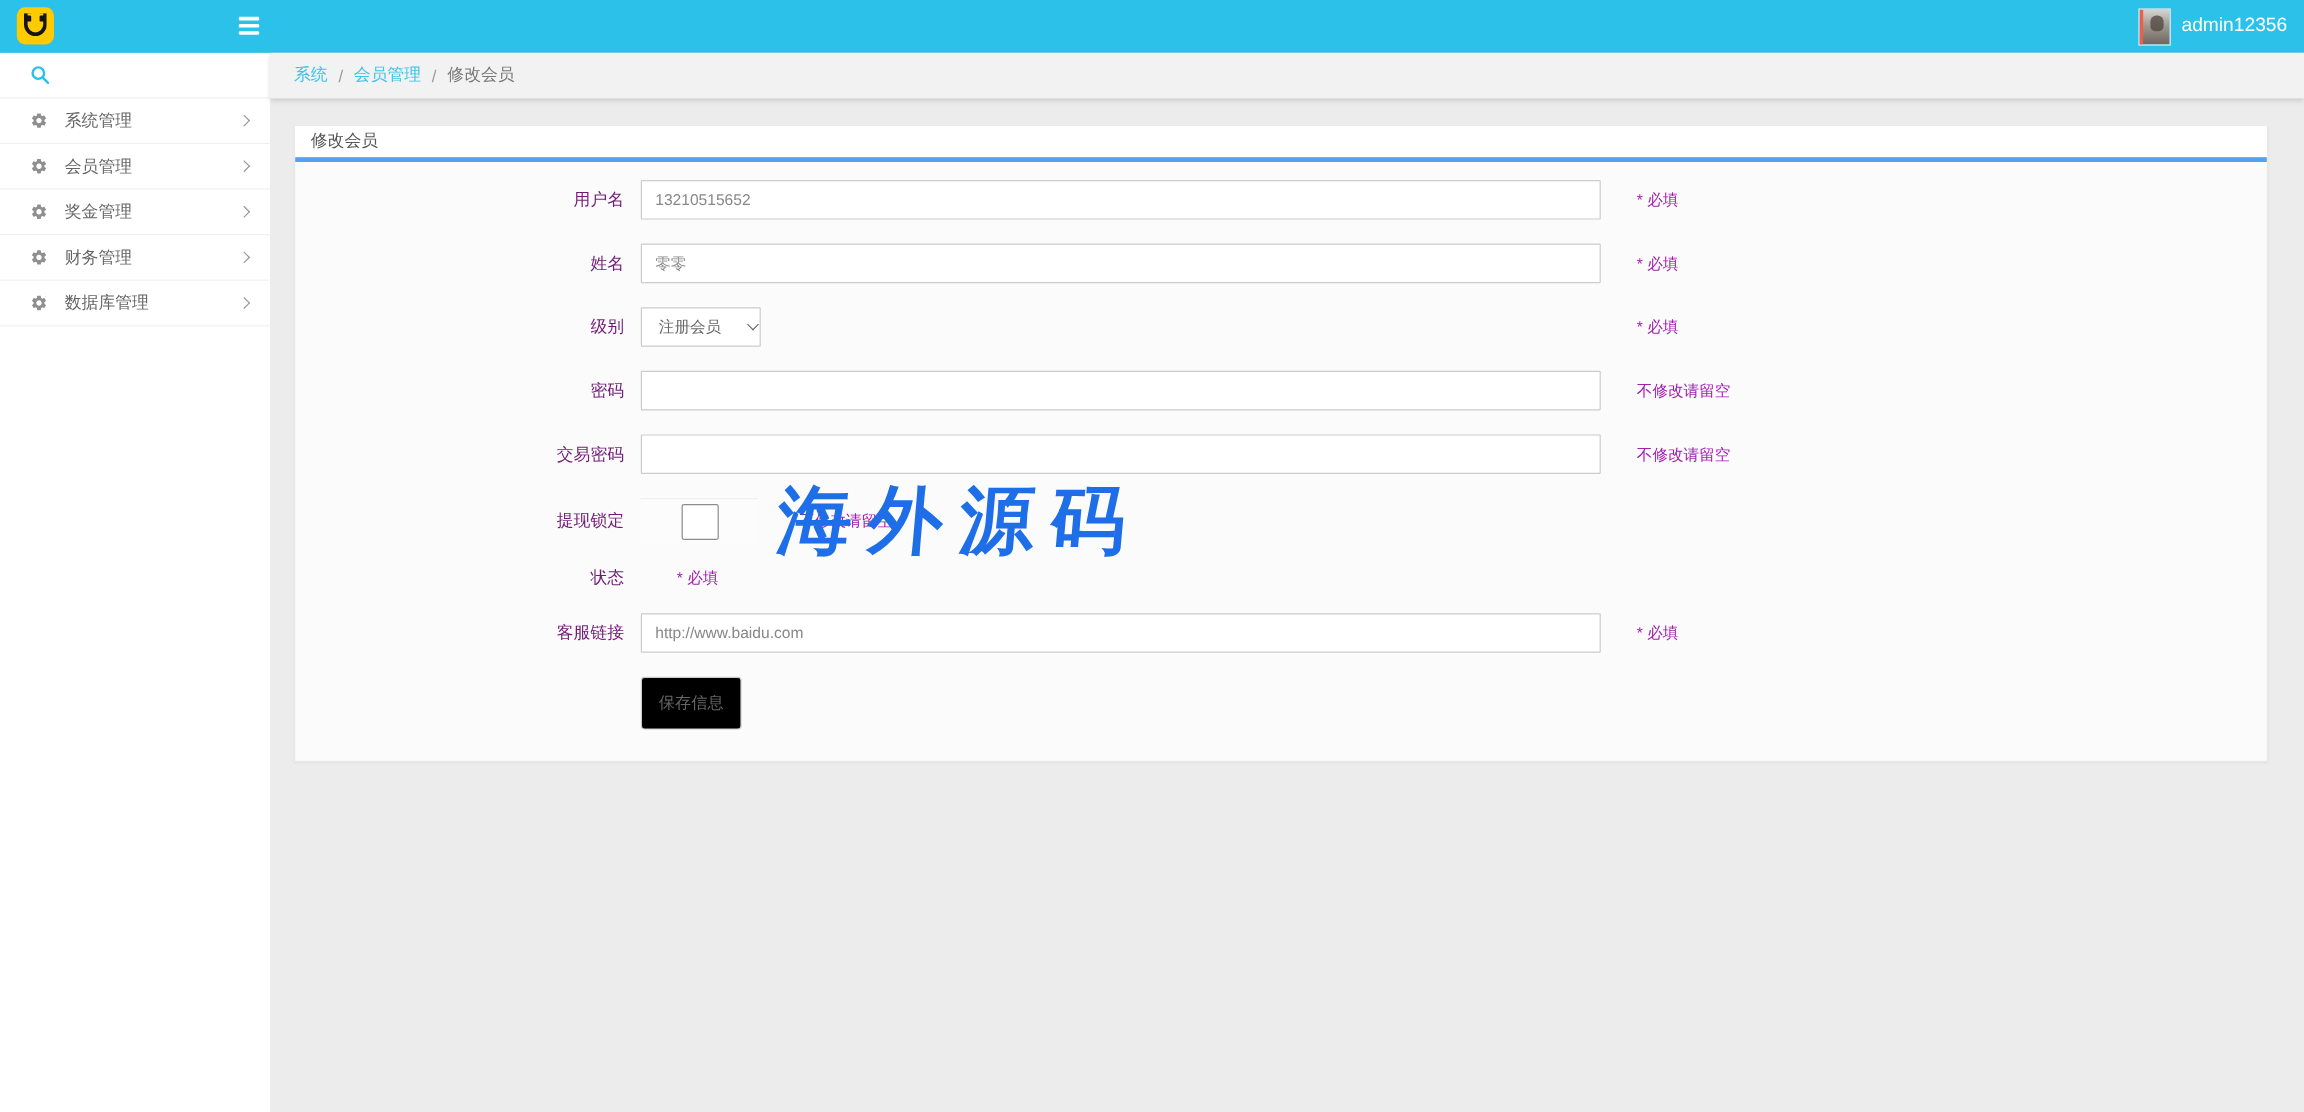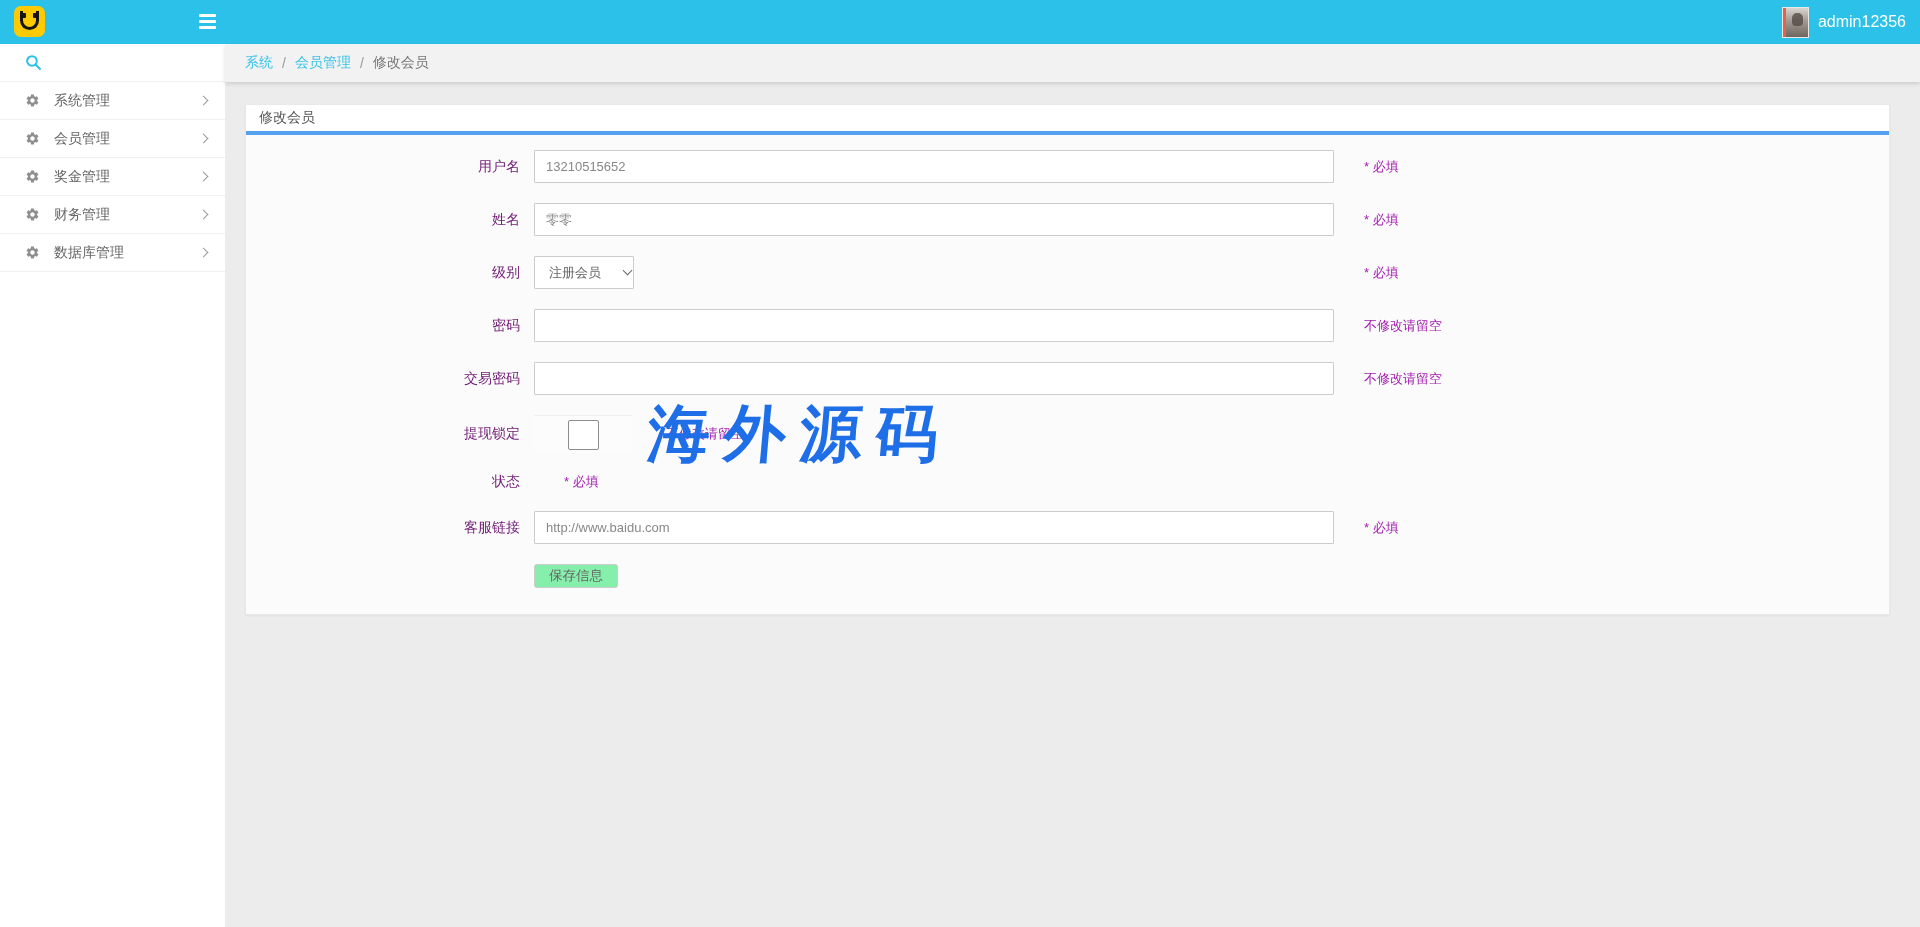--- a/index.html
+++ b/index.html
@@ -64,21 +64,21 @@
   .sel-wide { width:800px; padding:0 14px; justify-content:space-between; }
   .chev-d { width:7px; height:7px; border-top:1.5px solid #666; border-right:1.5px solid #666;
     transform:rotate(135deg); margin-top:-4px; }
   .hint { margin-left:30px; font-size:13px; color:#a21caf; white-space:nowrap; }
   .hint-inline { margin-left:34px; }
 
   .cb-wrap { width:98px; height:38px; border-top:1px solid #efefef; background:#fcfcfc;
     display:flex; align-items:center; justify-content:center; }
   .checkbox { width:31px; height:30px; border:1px solid #8c8c8c; border-radius:2px; background:#fff; cursor:pointer; }
 
-  .save-btn { height:24px; padding:0 14px; background:#86efac; border:1px solid #ccc; border-radius:3px;
+  .save-btn { height:44px; padding:0 14px; background:#000000; border:1px solid #ccc; border-radius:3px;
     font-size:13.5px; color:#666; cursor:pointer; font-family:"Liberation Sans","DejaVu Sans",sans-serif; }
 
   
   .watermark { position:absolute; left:648px; top:392px; z-index:50; pointer-events:none;
     font-size:62px; font-weight:bold; color:#1e6ee8; letter-spacing:14px;
     transform:skewX(-5deg); font-family:"DejaVu Serif",serif; }
 </style>
 </head>
 <body>
 

